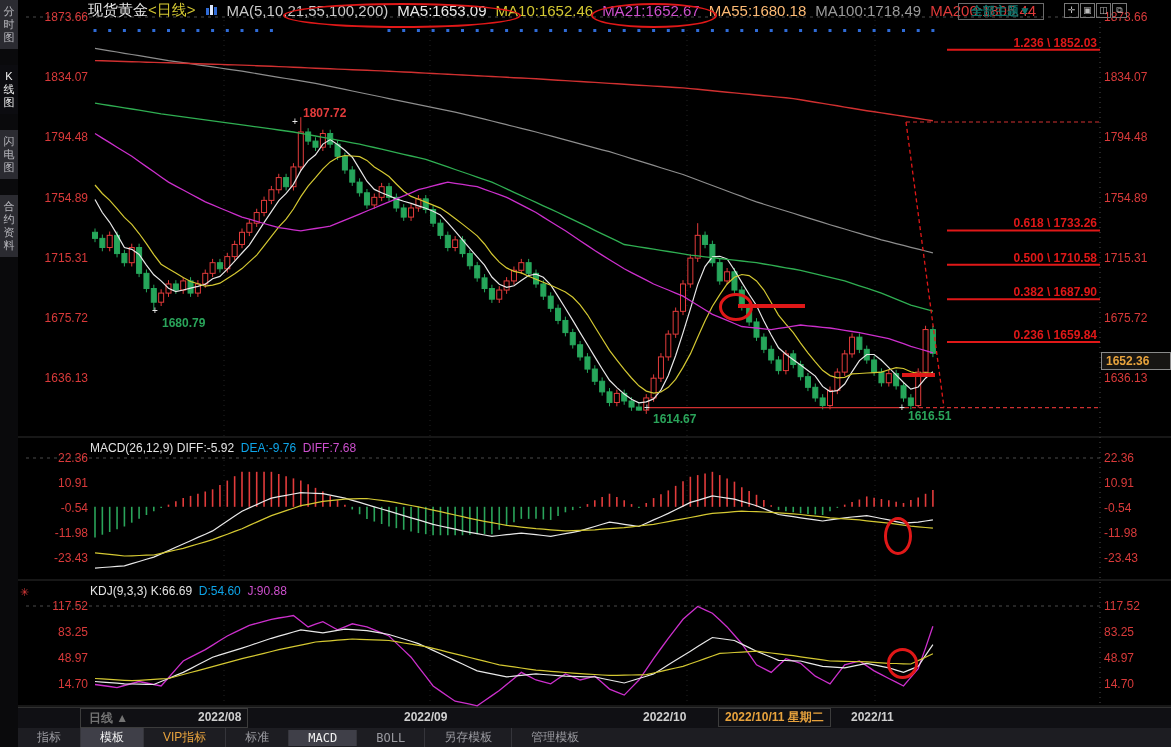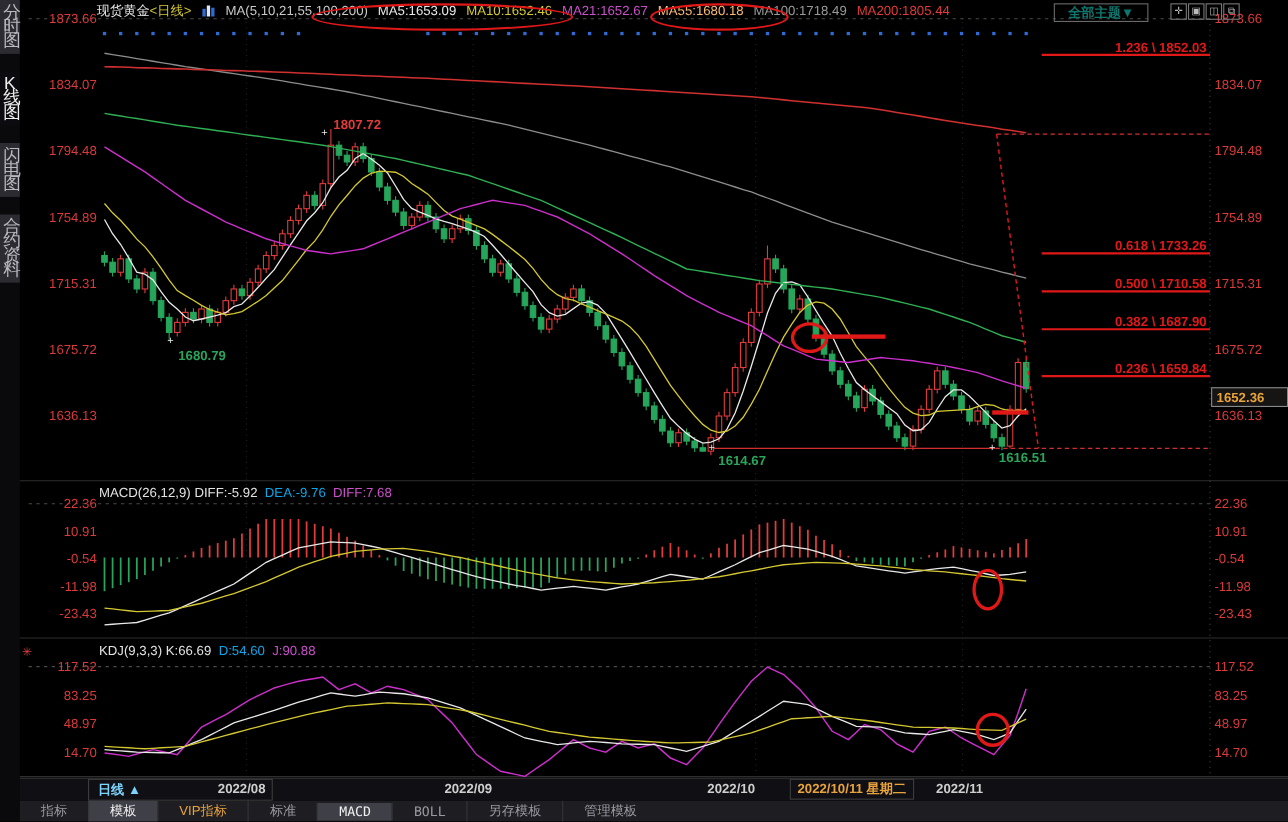--- a/index.html
+++ b/index.html
@@ -1,26 +1,26 @@
 <!DOCTYPE html>
 <html><head>
 <meta charset="utf-8">
 <style>
   html,body{margin:0;padding:0;background:#000;}
   .app{position:relative;width:1171px;height:747px;background:#000;overflow:hidden;
        font-family:"Liberation Sans",sans-serif;color:#ccc;}
   
   .sidebar{position:absolute;left:0;top:0;width:18px;height:747px;background:#0a0a0c;}
   .side-item{width:18px;margin-bottom:16px;padding:5px 0;background:#2b2b31;color:#b9b9bf;
-             font-size:16px;line-height:13px;text-align:center;cursor:pointer;}
+             font-size:11px;line-height:13px;text-align:center;cursor:pointer;}
   .side-item span{display:block;width:12px;margin:0 auto;word-break:break-all;}
   .side-item.active{background:#0c0c10;color:#efefef;}
   
   .header{position:absolute;left:88px;top:0;height:20px;display:flex;align-items:center;gap:9px;
-          font-size:12px;white-space:nowrap;z-index:5;}
+          font-size:15px;white-space:nowrap;z-index:5;}
   .sym{color:#e6e6e6;} .per{color:#d4c832;}
   .ma-set{color:#c9c9c9;}
   .ma0{color:#e8e8e8;} .ma1{color:#d4c832;} .ma2{color:#cc4fcc;}
   .ma3{color:#fdba74;} .ma4{color:#9a9a9a;} .ma5{color:#e03a3a;}
   .theme-btn{position:absolute;left:958px;top:3px;width:84px;height:15px;border:1px solid #6a6a6a;
              color:#0f766e;font-size:12px;text-align:center;line-height:15px;z-index:5;cursor:pointer;font-weight:bold;}
   .tool{position:absolute;top:3px;width:13px;height:13px;border:1px solid #777;color:#bbb;
         font-size:9px;line-height:13px;text-align:center;z-index:5;cursor:pointer;}
   
   .red-ellipse{position:absolute;border:2px solid #e01818;border-radius:50%;z-index:6;}
@@ -38,21 +38,21 @@
   .cross{position:absolute;z-index:5;color:#e8e8e8;font-size:10px;}
   .fib-label{position:absolute;right:74px;font-size:12px;font-weight:bold;color:#e01818;z-index:5;}
   .price-tag{position:absolute;left:1101px;top:352px;width:64px;height:16px;background:#171513;
              border:1px solid #8a8a8a;color:#e8a33d;font-size:12px;font-weight:bold;
              line-height:16px;padding-left:4px;z-index:6;}
   .star-icon{position:absolute;left:20px;top:586px;color:#d93a3a;font-size:11px;z-index:5;}
   
   .timeline{position:absolute;left:18px;top:707px;width:1153px;height:20px;background:#101014;
             border-top:1px solid #303030;z-index:4;}
   .tl-period{position:absolute;left:62px;top:0px;width:158px;height:18px;border:1px solid #3c3c3c;
-             color:#7dd3fc;font-size:12px;font-weight:bold;line-height:18px;padding-left:8px;cursor:pointer;}
+             color:#737373;font-size:12px;font-weight:bold;line-height:18px;padding-left:8px;cursor:pointer;}
   .tick{position:absolute;top:2px;font-size:12px;font-weight:bold;color:#cfcfcf;white-space:nowrap;}
   .tick.hl{color:#e8a33d;border:1px solid #3c3c3c;padding:0 6px;top:0;line-height:17px;cursor:pointer;}
   
   .tabs{position:absolute;left:18px;top:728px;width:1153px;height:19px;background:#1d1d22;
         display:flex;align-items:center;font-size:12px;z-index:4;}
   .tab{padding:1px 19px;color:#9a9aa0;border-left:1px solid #35353b;cursor:pointer;white-space:nowrap;}
   .tab:first-child{border-left:none;}
   .tab.active{background:#3f3f48;color:#f0f0f0;}
   .tab.vip{color:#e8a33d;}
   .tab.mono{font-family:"DejaVu Sans Mono",monospace;}

